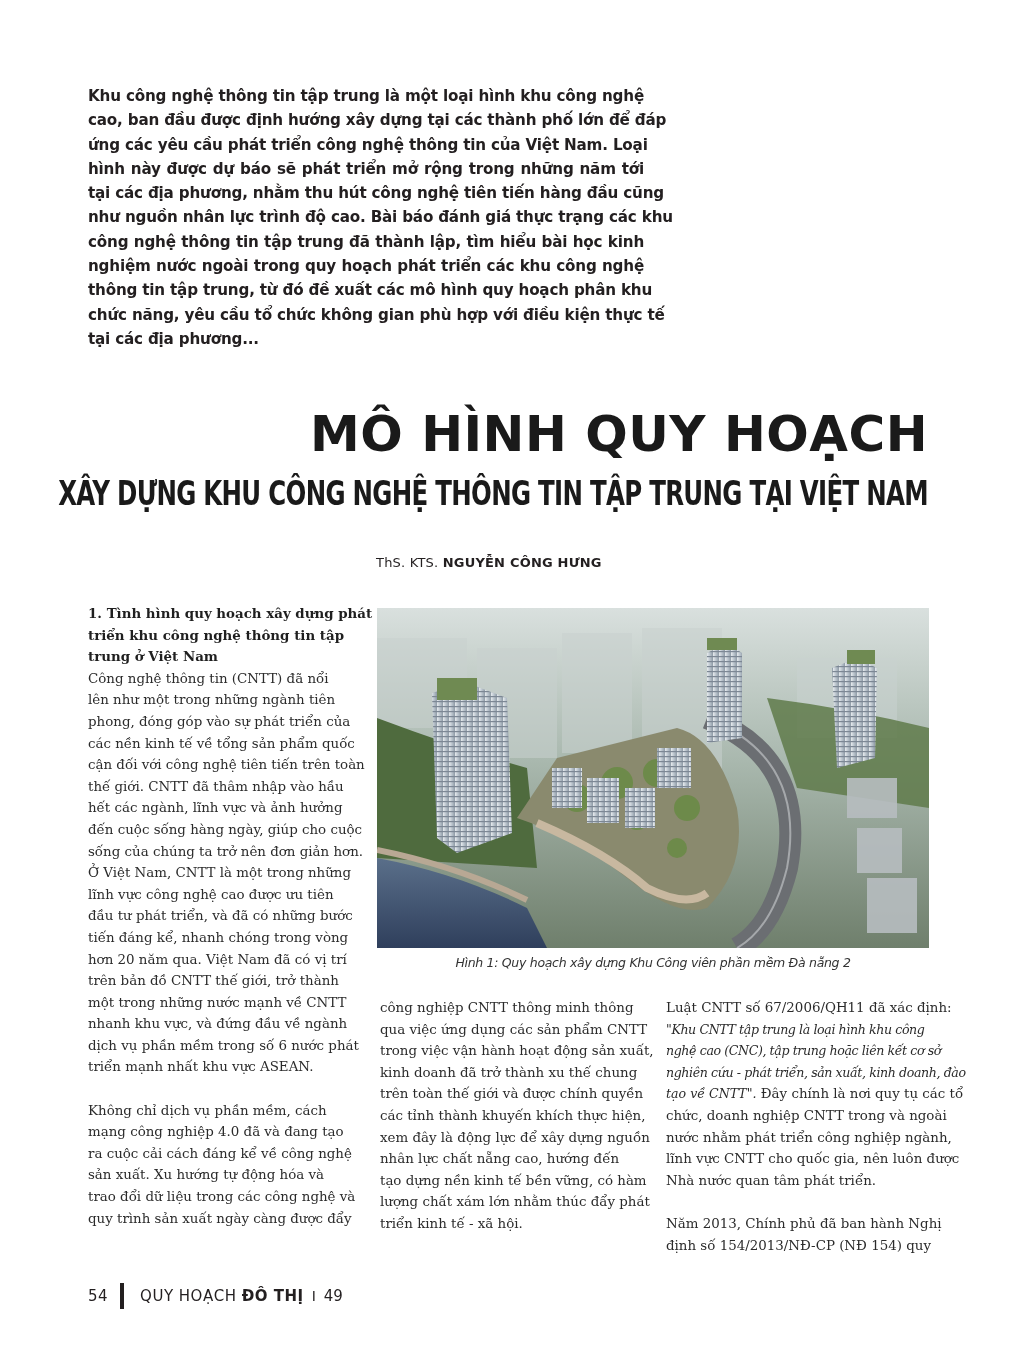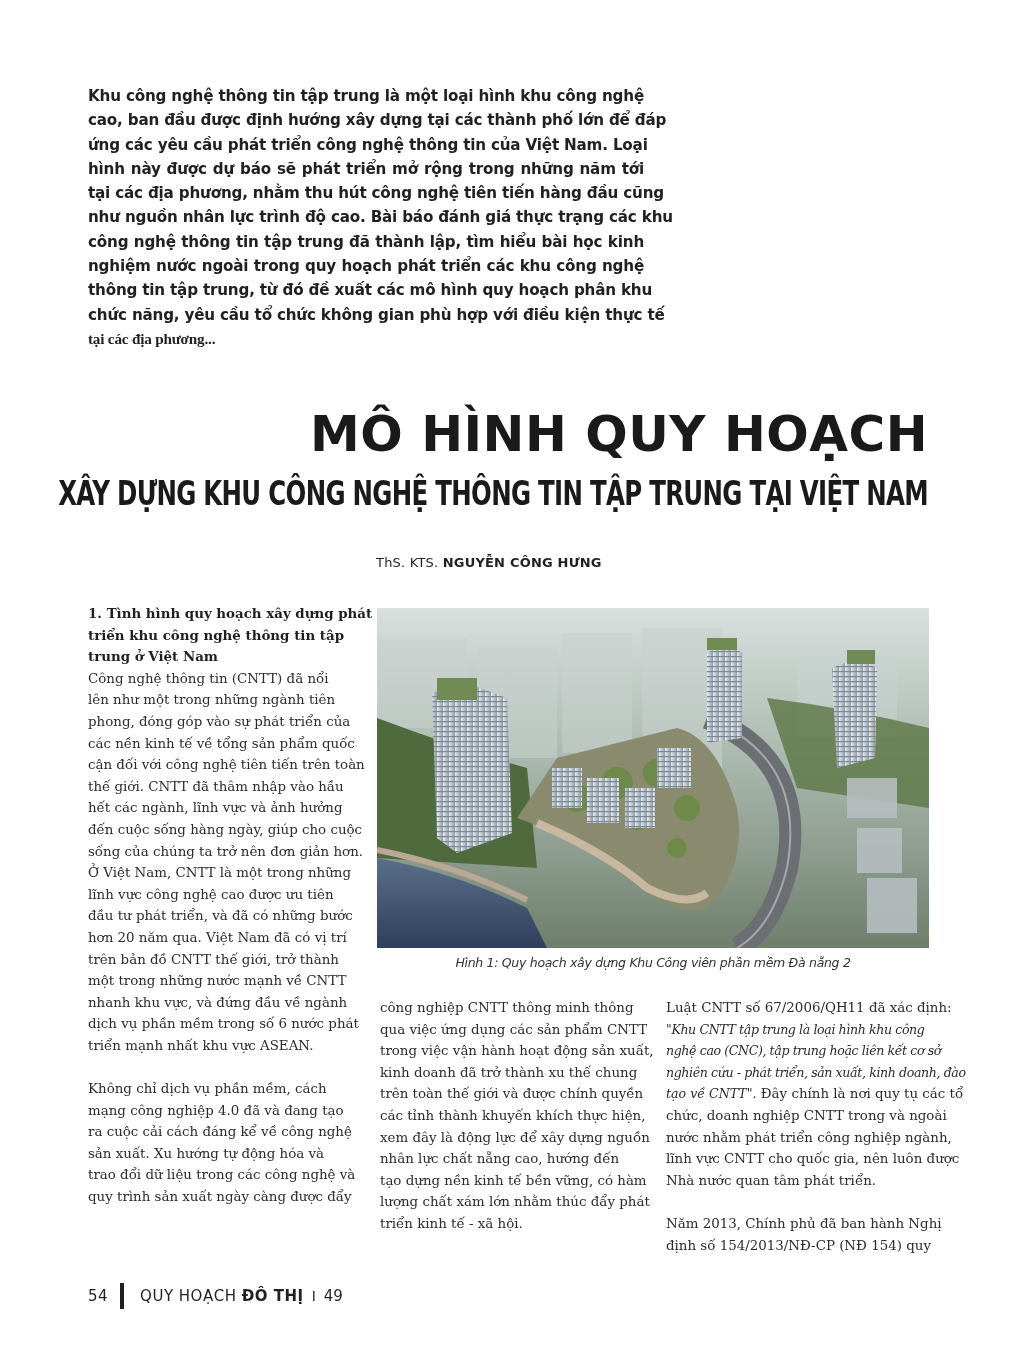--- a/index.html
+++ b/index.html
@@ -5,21 +5,21 @@
   html, body { margin: 0; padding: 0; background: #ffffff; }
   body { width: 1032px; height: 1346px; position: relative; overflow: hidden; color: #231f20; }
 
   .abstract {
     position: absolute; left: 88px; top: 84px; width: 556px;
     font-family: "DejaVu Sans", sans-serif; font-weight: bold;
     font-size: 15.2px; line-height: 24.3px; text-align: justify;
     letter-spacing: -0.2px; color: #231f20;
   }
   .abstract .line { display: block; text-align: justify; text-align-last: justify; white-space: nowrap; }
-  .abstract .line.last { text-align-last: left; font-family: Liberation Serif, serif; }
+  .abstract .line.last { text-align-last: left; }
 
   .title-main {
     position: absolute; right: 104px; top: 404px;
     font-family: "DejaVu Sans", sans-serif; font-weight: bold;
     font-size: 50px; line-height: 60px; letter-spacing: 0.5px;
     color: #1a1a1a; white-space: nowrap;
     transform: scaleX(1.0); transform-origin: right;
   }
   .title-sub {
     position: absolute; right: 104px; top: 470px;
@@ -107,20 +107,21 @@
       <span class="l">phong, đóng góp vào sự phát triển của</span>
       <span class="l">các nền kinh tế về tổng sản phẩm quốc</span>
       <span class="l">cận đối với công nghệ tiên tiến trên toàn</span>
       <span class="l">thế giới. CNTT đã thâm nhập vào hầu</span>
       <span class="l">hết các ngành, lĩnh vực và ảnh hưởng</span>
       <span class="l">đến cuộc sống hàng ngày, giúp cho cuộc</span>
       <span class="l">sống của chúng ta trở nên đơn giản hơn.</span>
       <span class="l">Ở Việt Nam, CNTT là một trong những</span>
       <span class="l">lĩnh vực công nghệ cao được ưu tiên</span>
       <span class="l">đầu tư phát triển, và đã có những bước</span>
+      <span class="l">tiến đáng kể, nhanh chóng trong vòng</span>
       <span class="l">hơn 20 năm qua. Việt Nam đã có vị trí</span>
       <span class="l">trên bản đồ CNTT thế giới, trở thành</span>
       <span class="l">một trong những nước mạnh về CNTT</span>
       <span class="l">nhanh khu vực, và đứng đầu về ngành</span>
       <span class="l">dịch vụ phần mềm trong số 6 nước phát</span>
       <span class="l last">triển mạnh nhất khu vực ASEAN.</span>
     </div>
   <span class="gap"></span>
   <div id="c1-p2">
       <span class="l">Không chỉ dịch vụ phần mềm, cách</span>

